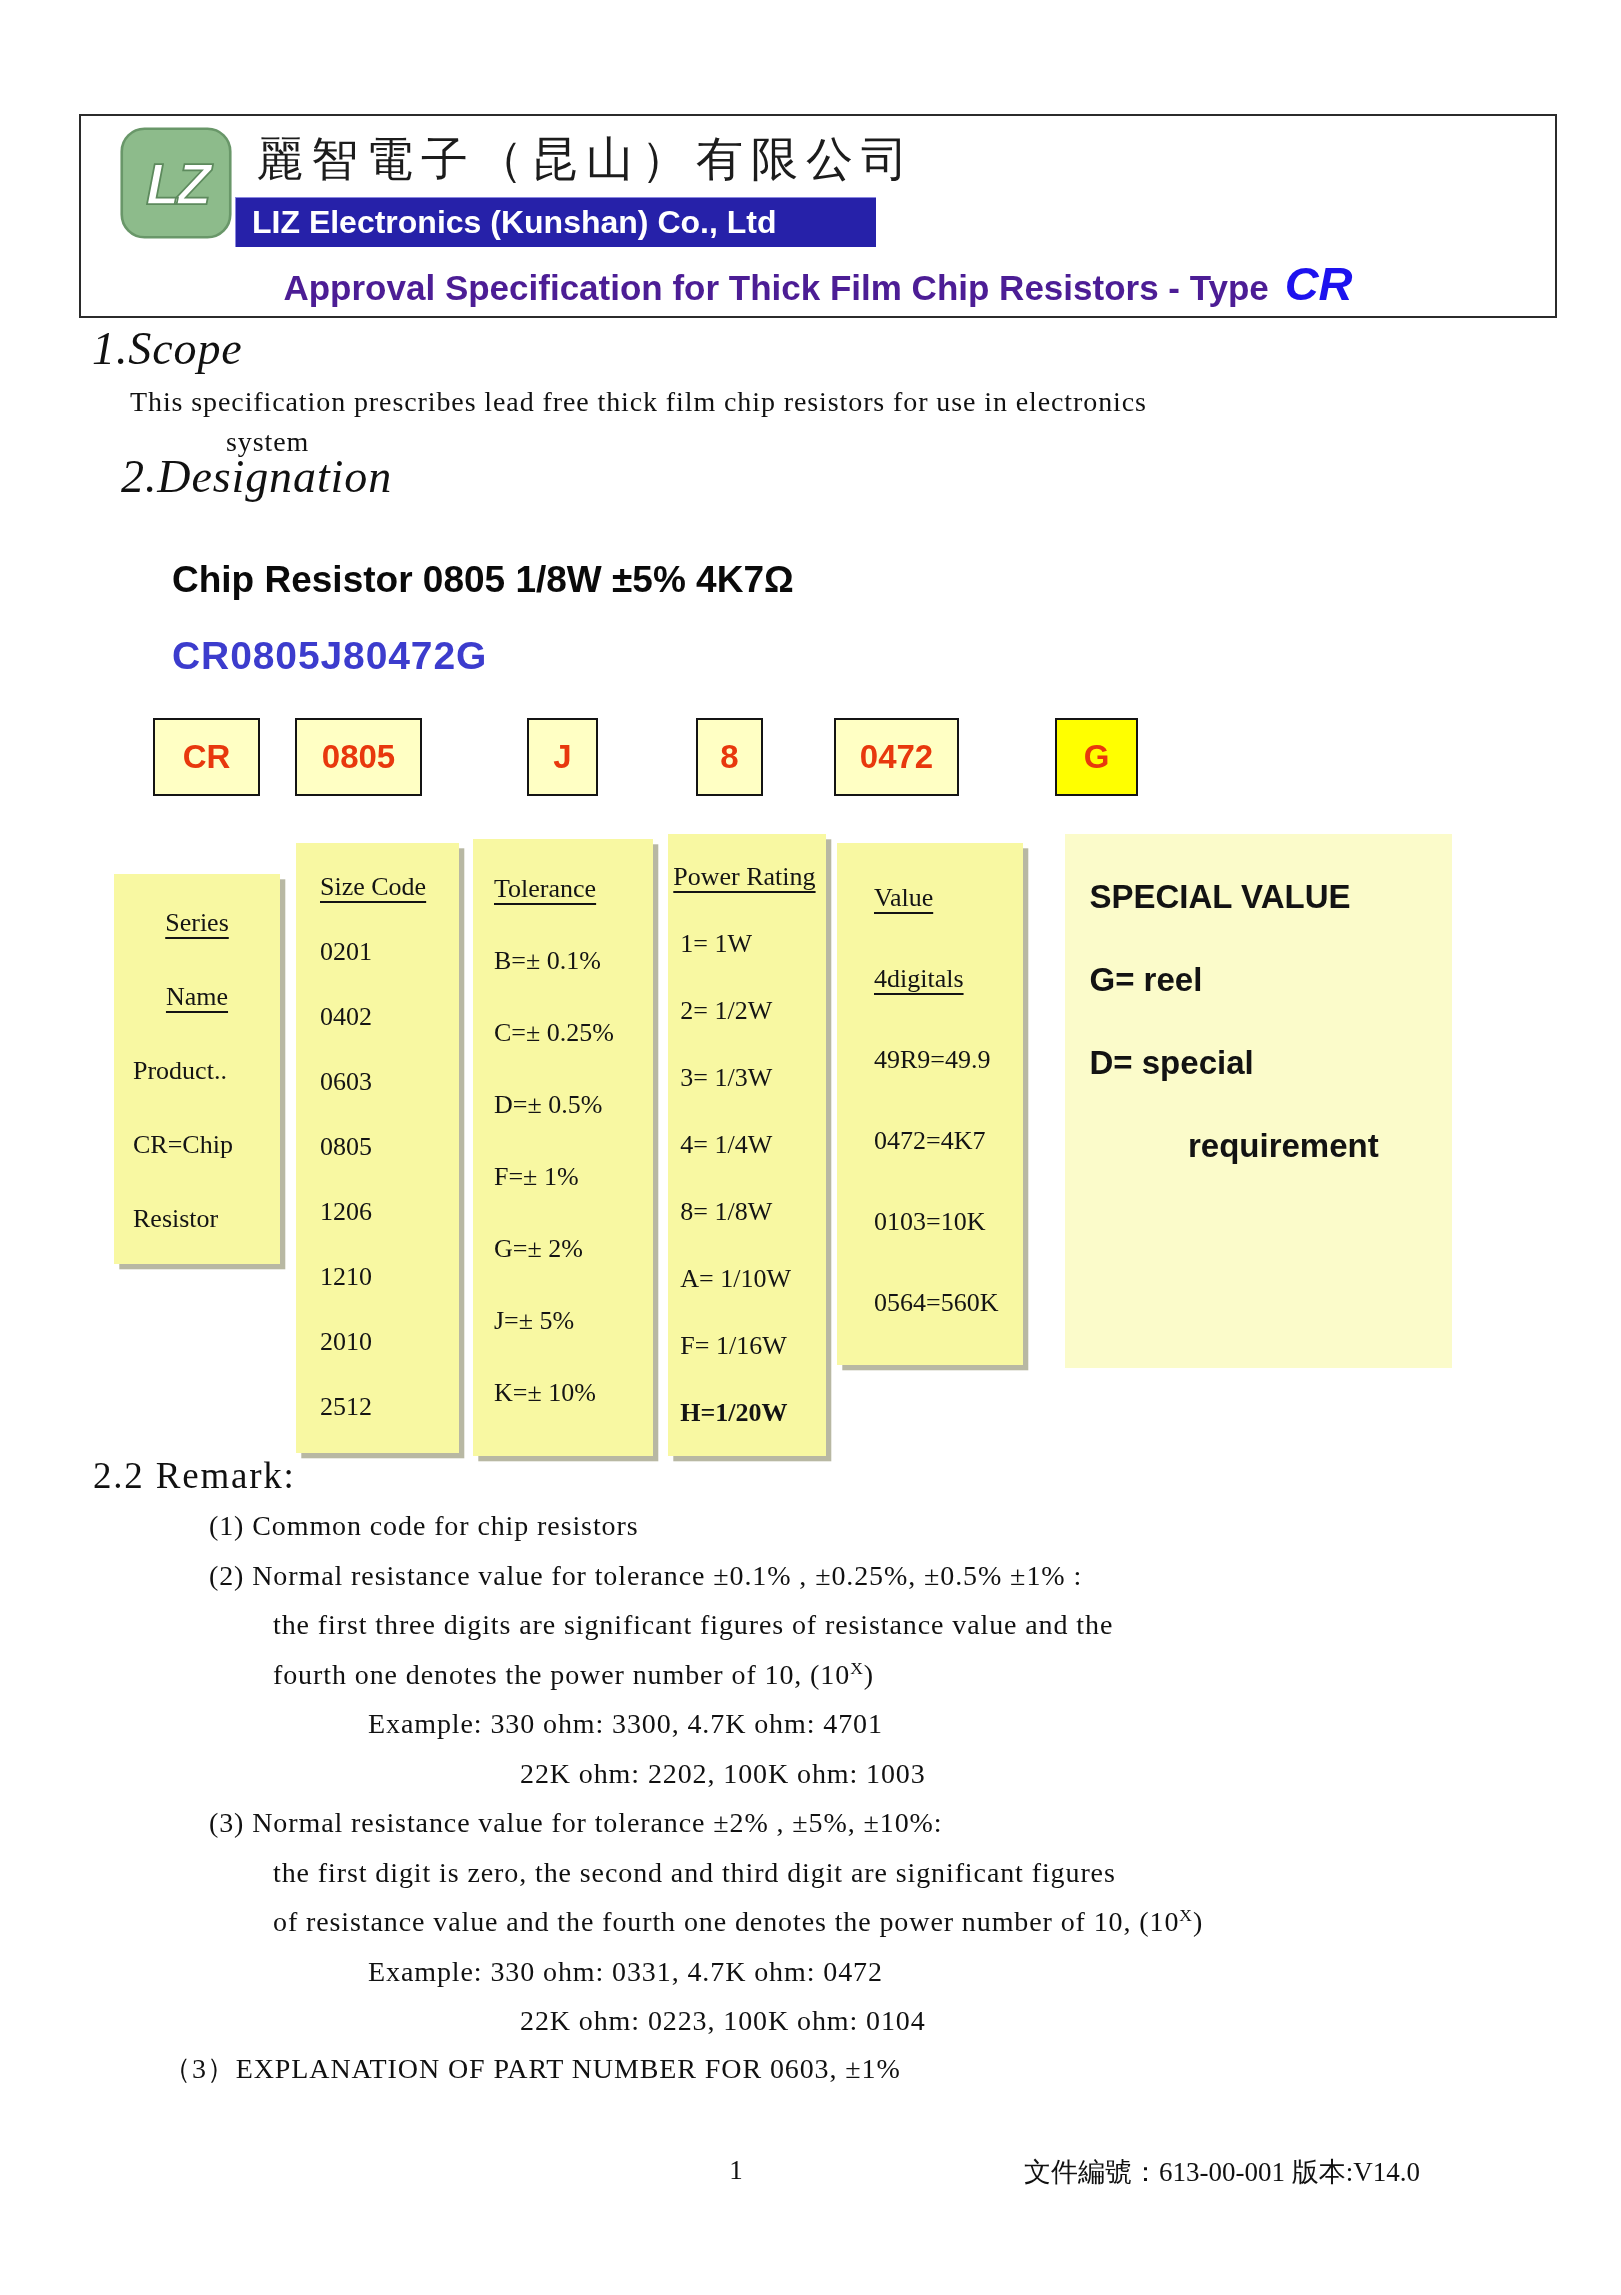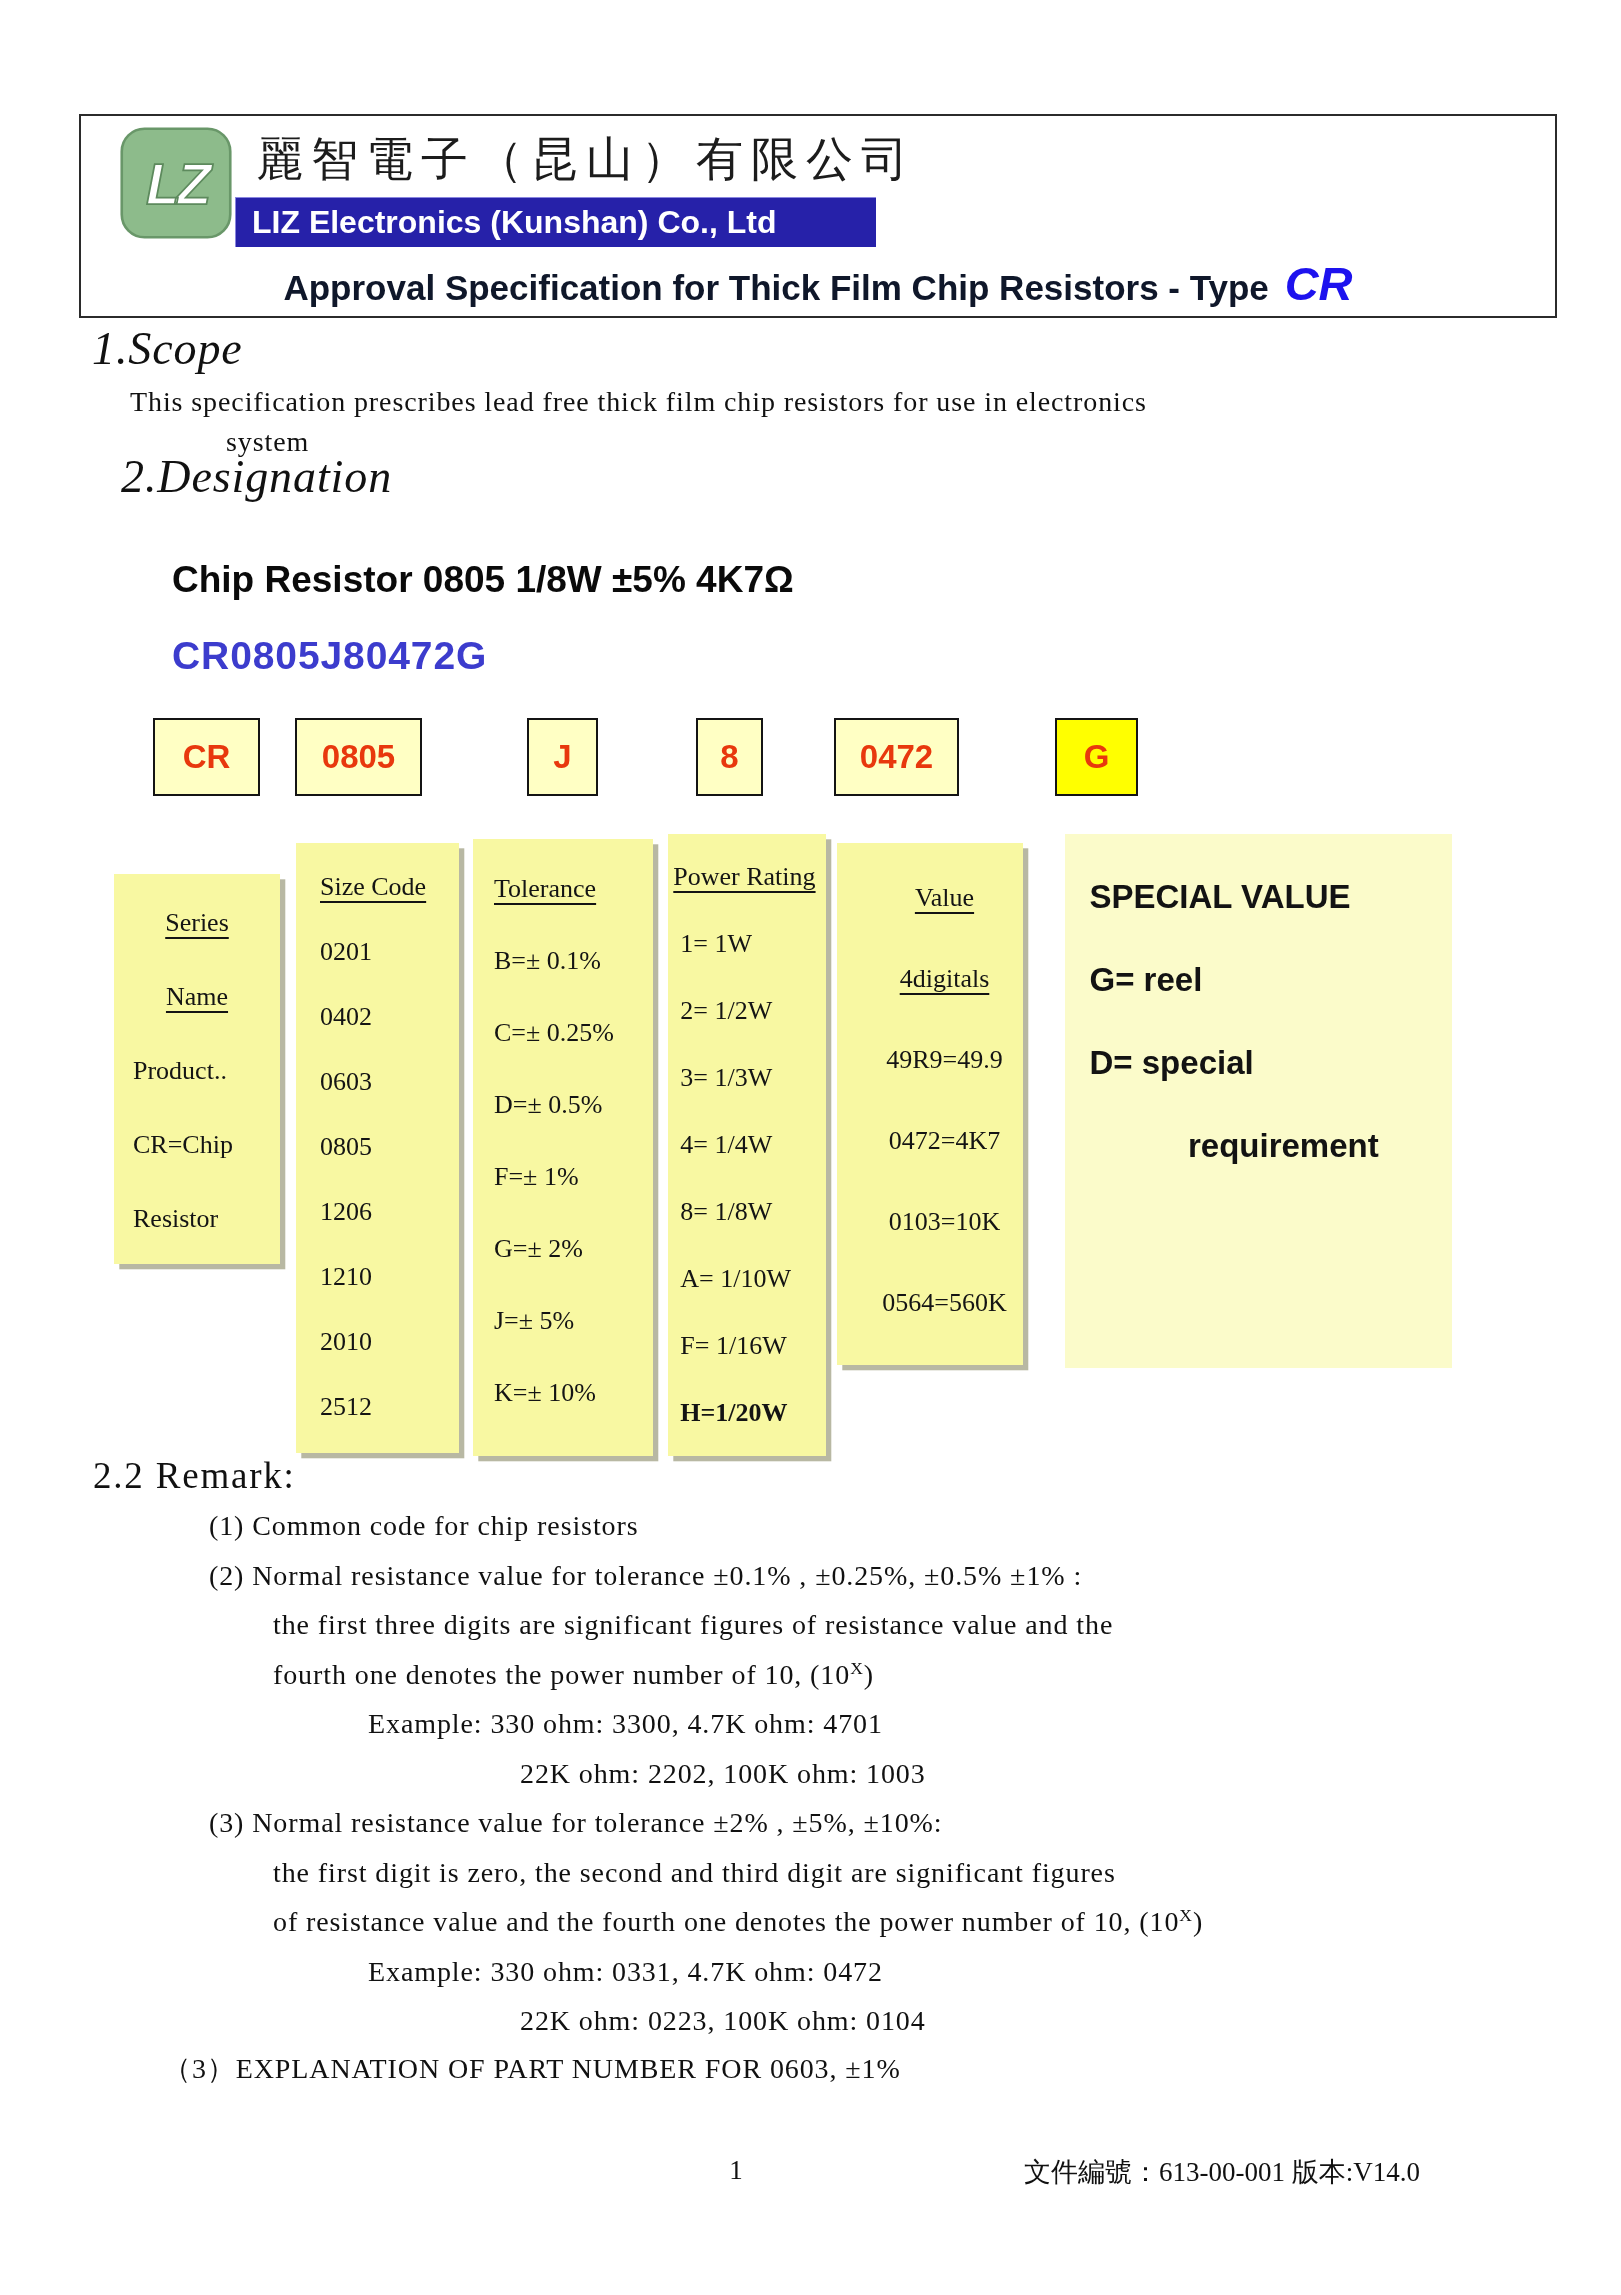--- a/index.html
+++ b/index.html
@@ -28,21 +28,21 @@
     position:absolute;left:154px;top:81px;width:624px;height:49px;
     background:#2621a9;color:#ffffff;
     font-family:"Liberation Sans", sans-serif;font-weight:bold;font-size:32px;
     line-height:49px;padding-left:16px;white-space:nowrap;
     border-top:1.8px solid #8a86e0;border-left:1.8px solid #8a86e0;
   }
   .title-line{
     position:absolute;left:0;top:140px;width:100%;text-align:center;white-space:nowrap;
   }
   .title-main{
-    font-family:"Liberation Sans", sans-serif;font-weight:bold;font-size:35px;color:#0f172a;
+    font-family:"Liberation Sans", sans-serif;font-weight:bold;font-size:35px;color:#4c1d95;
   }
   .title-type{
     font-family:"Liberation Sans", sans-serif;font-weight:bold;font-style:italic;
     font-size:47px;color:#1d12ee;margin-left:12.3px;
   }
   
   .h-scope{
     position:absolute;left:92px;top:322px;
     font-style:italic;font-size:46px;letter-spacing:0.9px;
   }
@@ -91,21 +91,21 @@
   .p1 .item{text-align:left;padding-left:19px;}
   .p2{left:296px;top:843px;width:163px;height:599px;padding-top:10.5px;}
   .p2 .pl{height:65px;line-height:65px;padding-left:24px;}
   .p3{left:473px;top:839px;width:180px;height:603px;padding-top:14px;}
   .p3 .pl{height:72px;line-height:72px;padding-left:21px;}
   .p4{left:668px;top:834px;width:158px;height:613px;padding-top:8.8px;}
   .p4 .pl{height:67px;line-height:67px;padding-left:12.3px;}
   .p4 .ph{padding-left:5.3px;}
   .p4 .bold{font-weight:bold;}
   .p5{left:837px;top:843px;width:186px;height:508px;padding-top:14px;}
-  .p5 .pl{height:81px;line-height:81px;padding-left:29px;text-align:center;}
+  .p5 .pl{height:81px;line-height:81px;padding-left:37px;}
   .p6{
     left:1065px;top:834px;width:387px;height:513px;padding-top:21px;
     background:#fbfbca;box-shadow:none;
     font-family:"Liberation Sans", sans-serif;font-weight:bold;font-size:33px;color:#131313;
   }
   .p6 .pl{height:83px;line-height:83px;padding-left:24.5px;}
   .p6 .indent{padding-left:123px;}
   
   .rem{position:absolute;font-size:28px;letter-spacing:0.9px;white-space:nowrap;}
   .rem-h{

